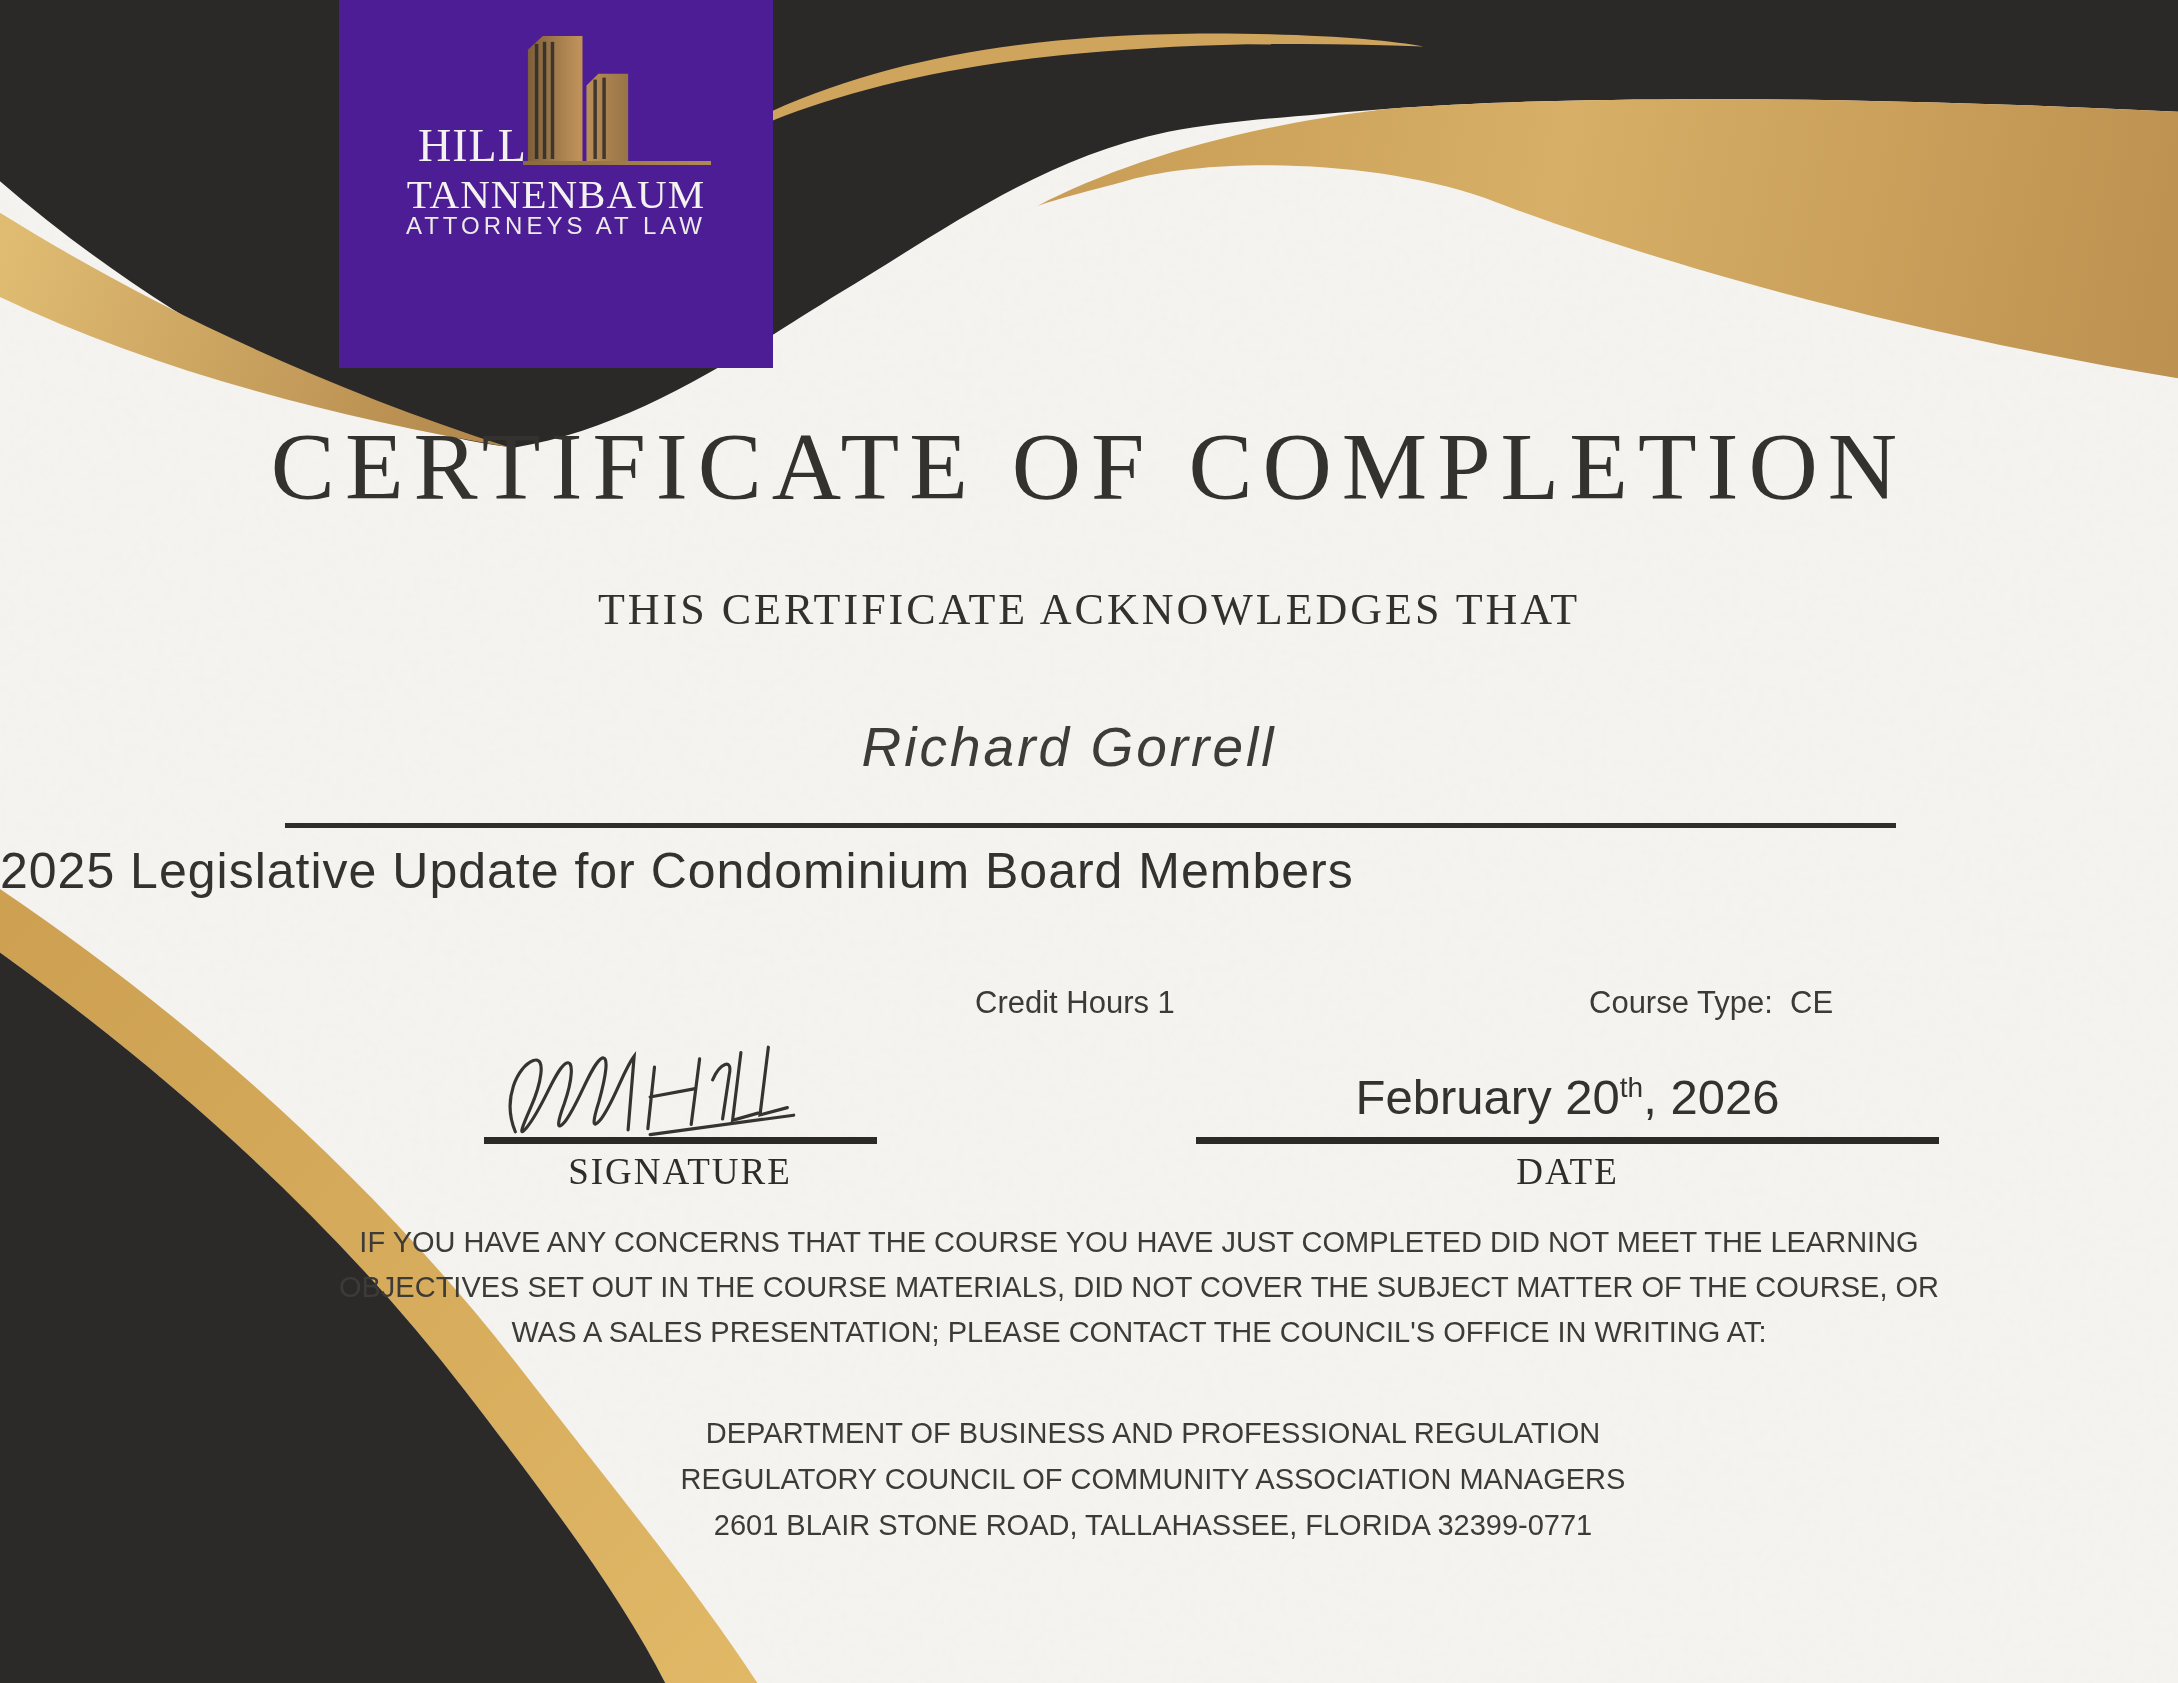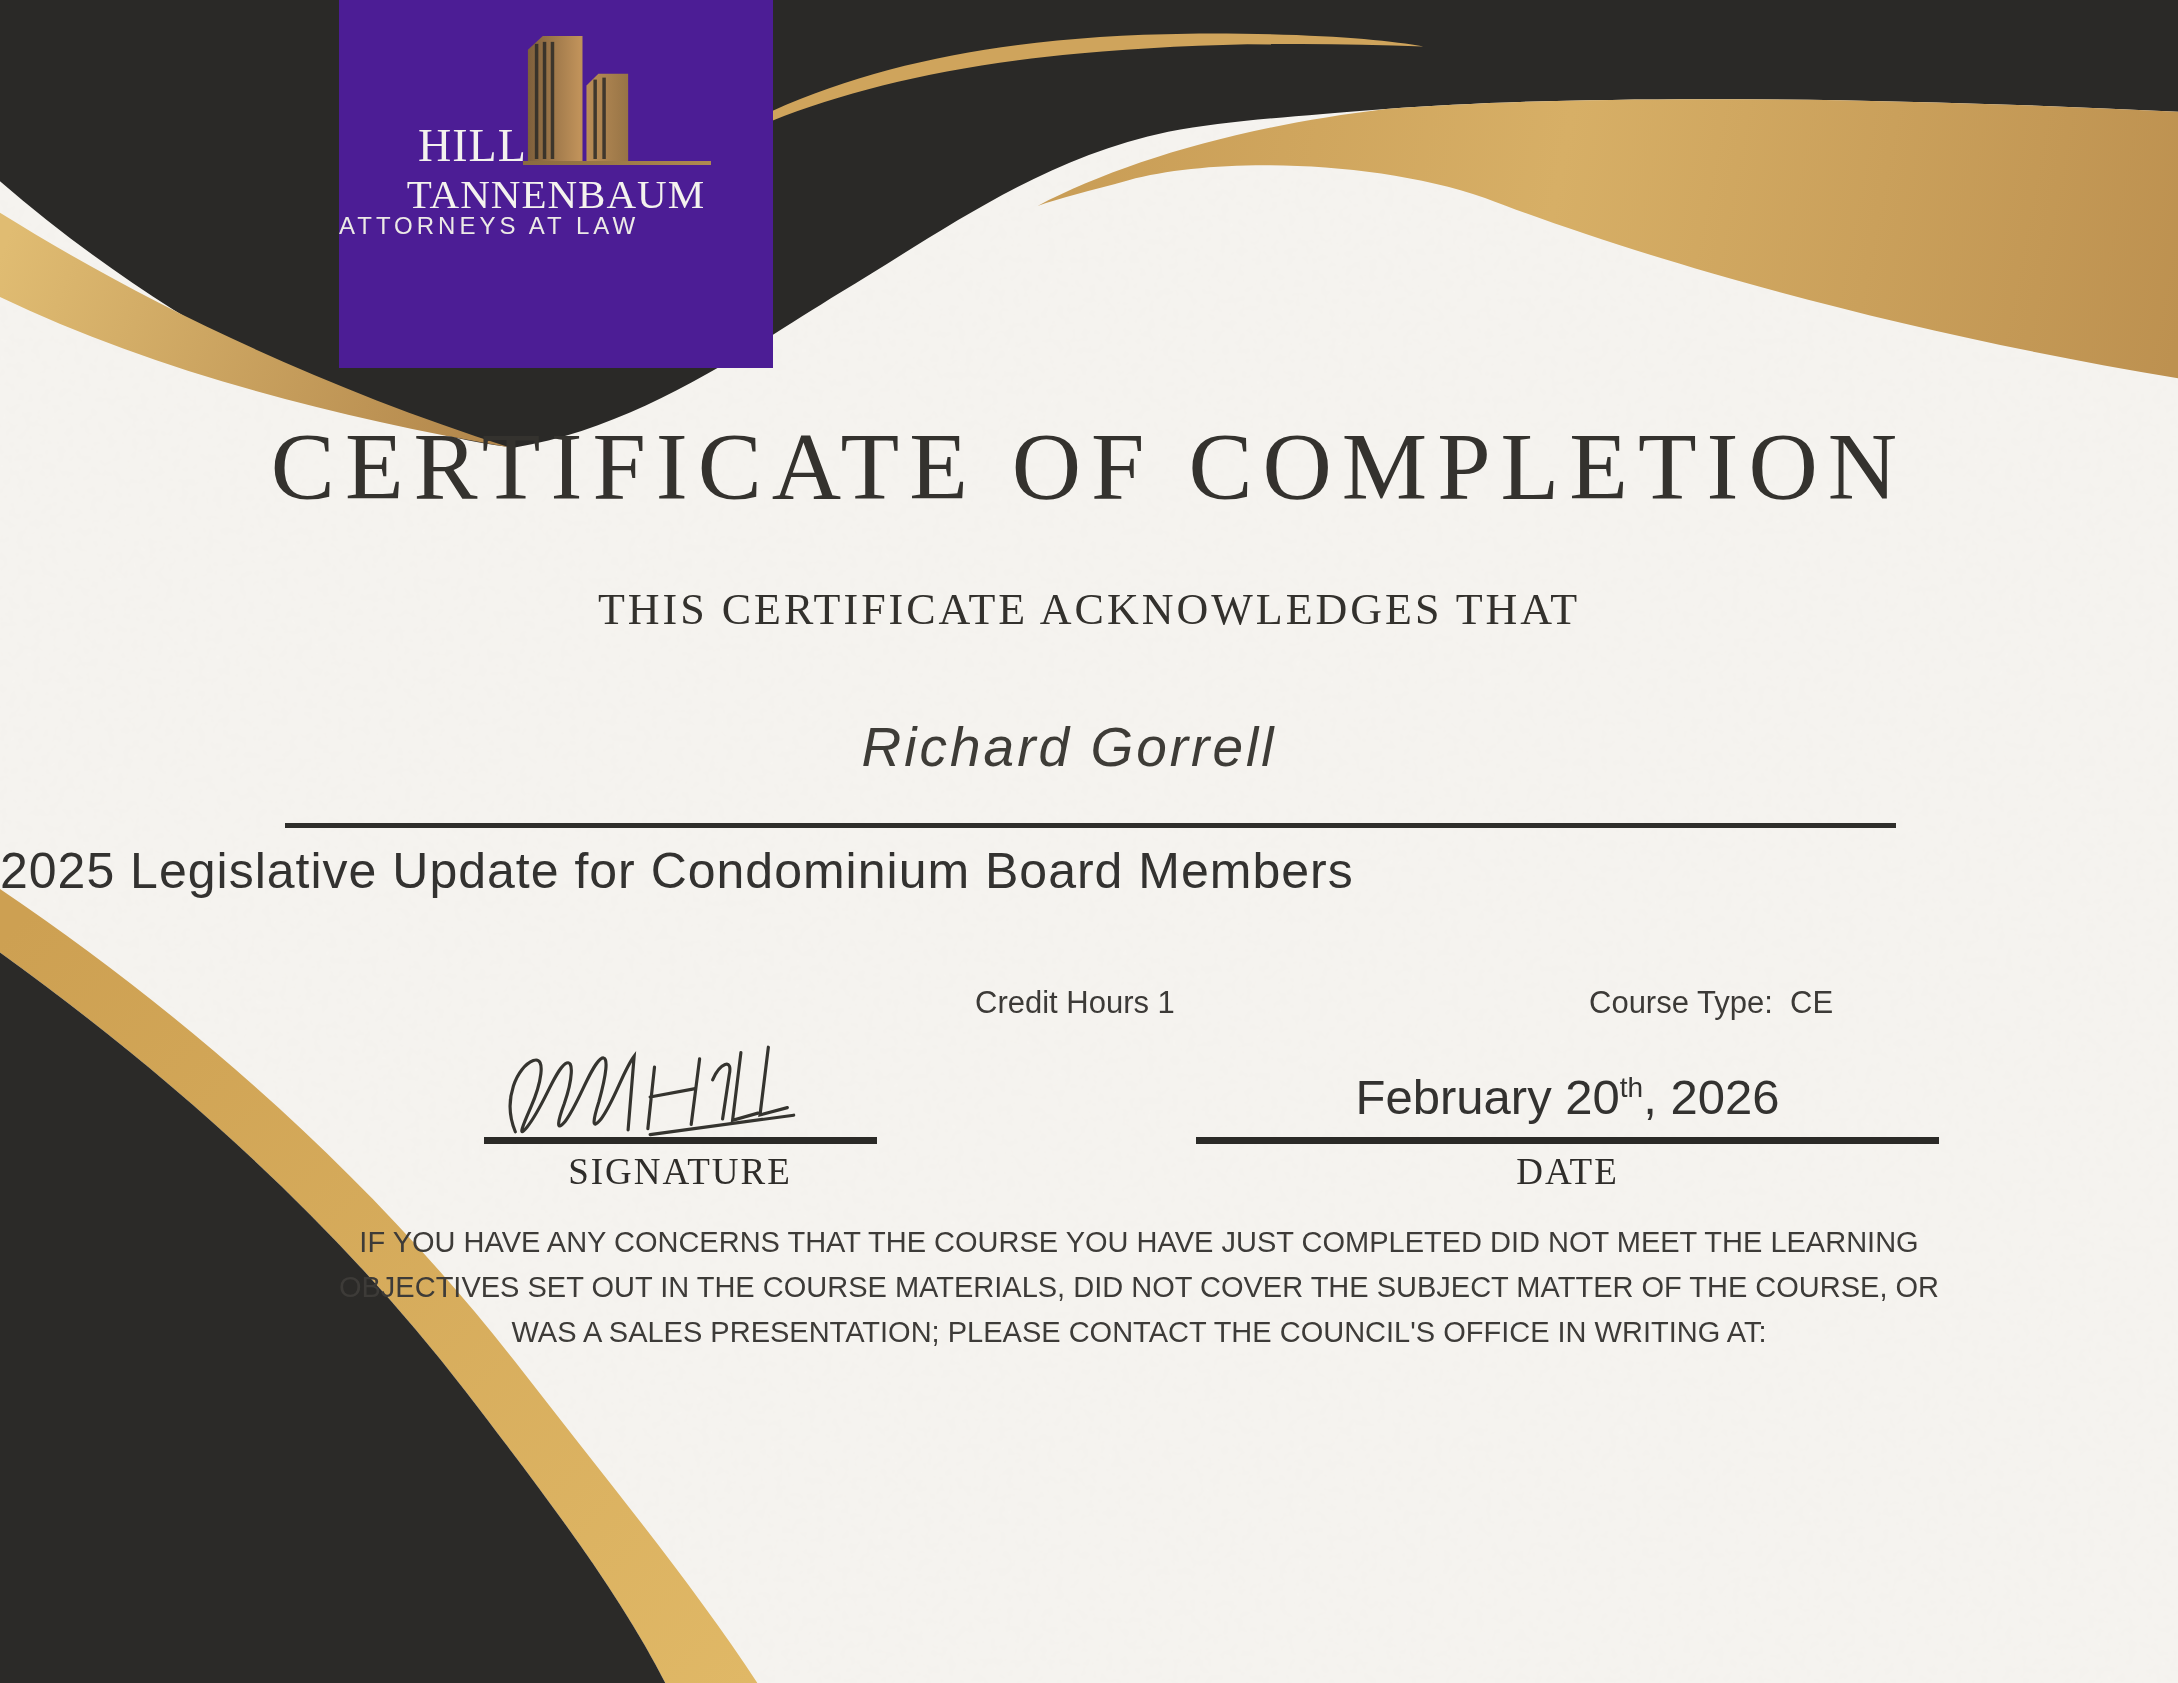--- a/index.html
+++ b/index.html
@@ -26,21 +26,21 @@
   .logo-rule{
     position:absolute; left:184px; top:161px; width:188px; height:4px;
     background:linear-gradient(90deg,#8a6a3f,#b08a50);
   }
   .logo-tannenbaum{
     position:absolute; left:0; top:170px; width:434px; text-align:center;
     font-family:"Liberation Serif", serif; font-size:41px; letter-spacing:1px;
     color:#f4f2ee;
   }
   .logo-tagline{
-    position:absolute; left:0; top:212px; width:434px; 
+    position:absolute; left:0; top:212px; width:434px; text-align:center;
     font-size:24px; letter-spacing:4px; color:#eceae6;
   }
 
   
   .cert-title{
     position:absolute; left:0; top:411px; width:2178px; text-align:center;
     font-family:"Liberation Serif", serif; font-size:96px; letter-spacing:10px;
     color:#34322e; font-weight:400;
   }
   .cert-subtitle{
@@ -224,15 +224,18 @@
   </div>
 
   <div class="layer sig-rule"></div>
   <div class="layer date-rule"></div>
   <div class="layer sig-label">SIGNATURE</div>
   <div class="layer date-label">DATE</div>
 
   <div class="layer disclaimer">IF YOU HAVE ANY CONCERNS THAT THE COURSE YOU HAVE JUST COMPLETED DID NOT MEET THE LEARNING
 OBJECTIVES SET OUT IN THE COURSE MATERIALS, DID NOT COVER THE SUBJECT MATTER OF THE COURSE, OR
 WAS A SALES PRESENTATION; PLEASE CONTACT THE COUNCIL'S OFFICE IN WRITING AT:</div>
+  <div class="layer contact">DEPARTMENT OF BUSINESS AND PROFESSIONAL REGULATION
+REGULATORY COUNCIL OF COMMUNITY ASSOCIATION MANAGERS
+2601 BLAIR STONE ROAD, TALLAHASSEE, FLORIDA 32399-0771</div>
 
 </div>
 
 
 </body></html>

